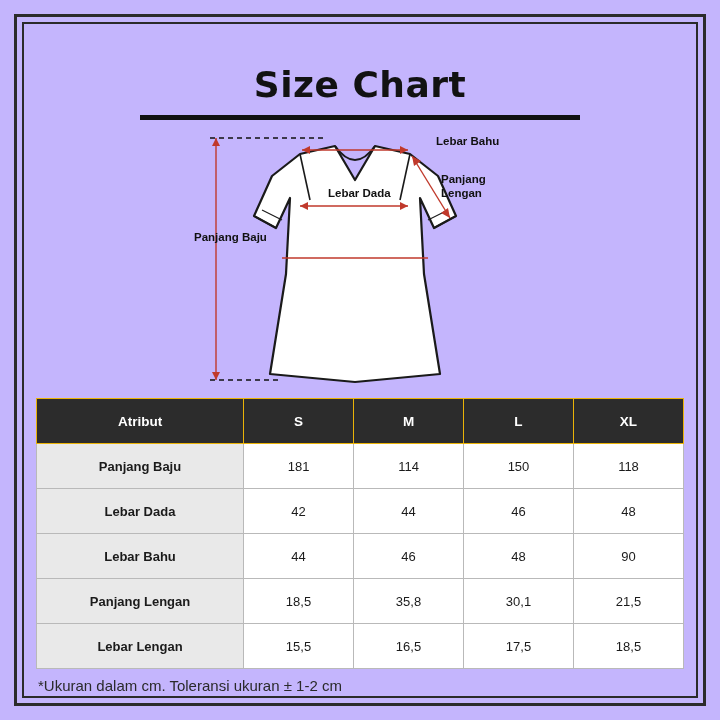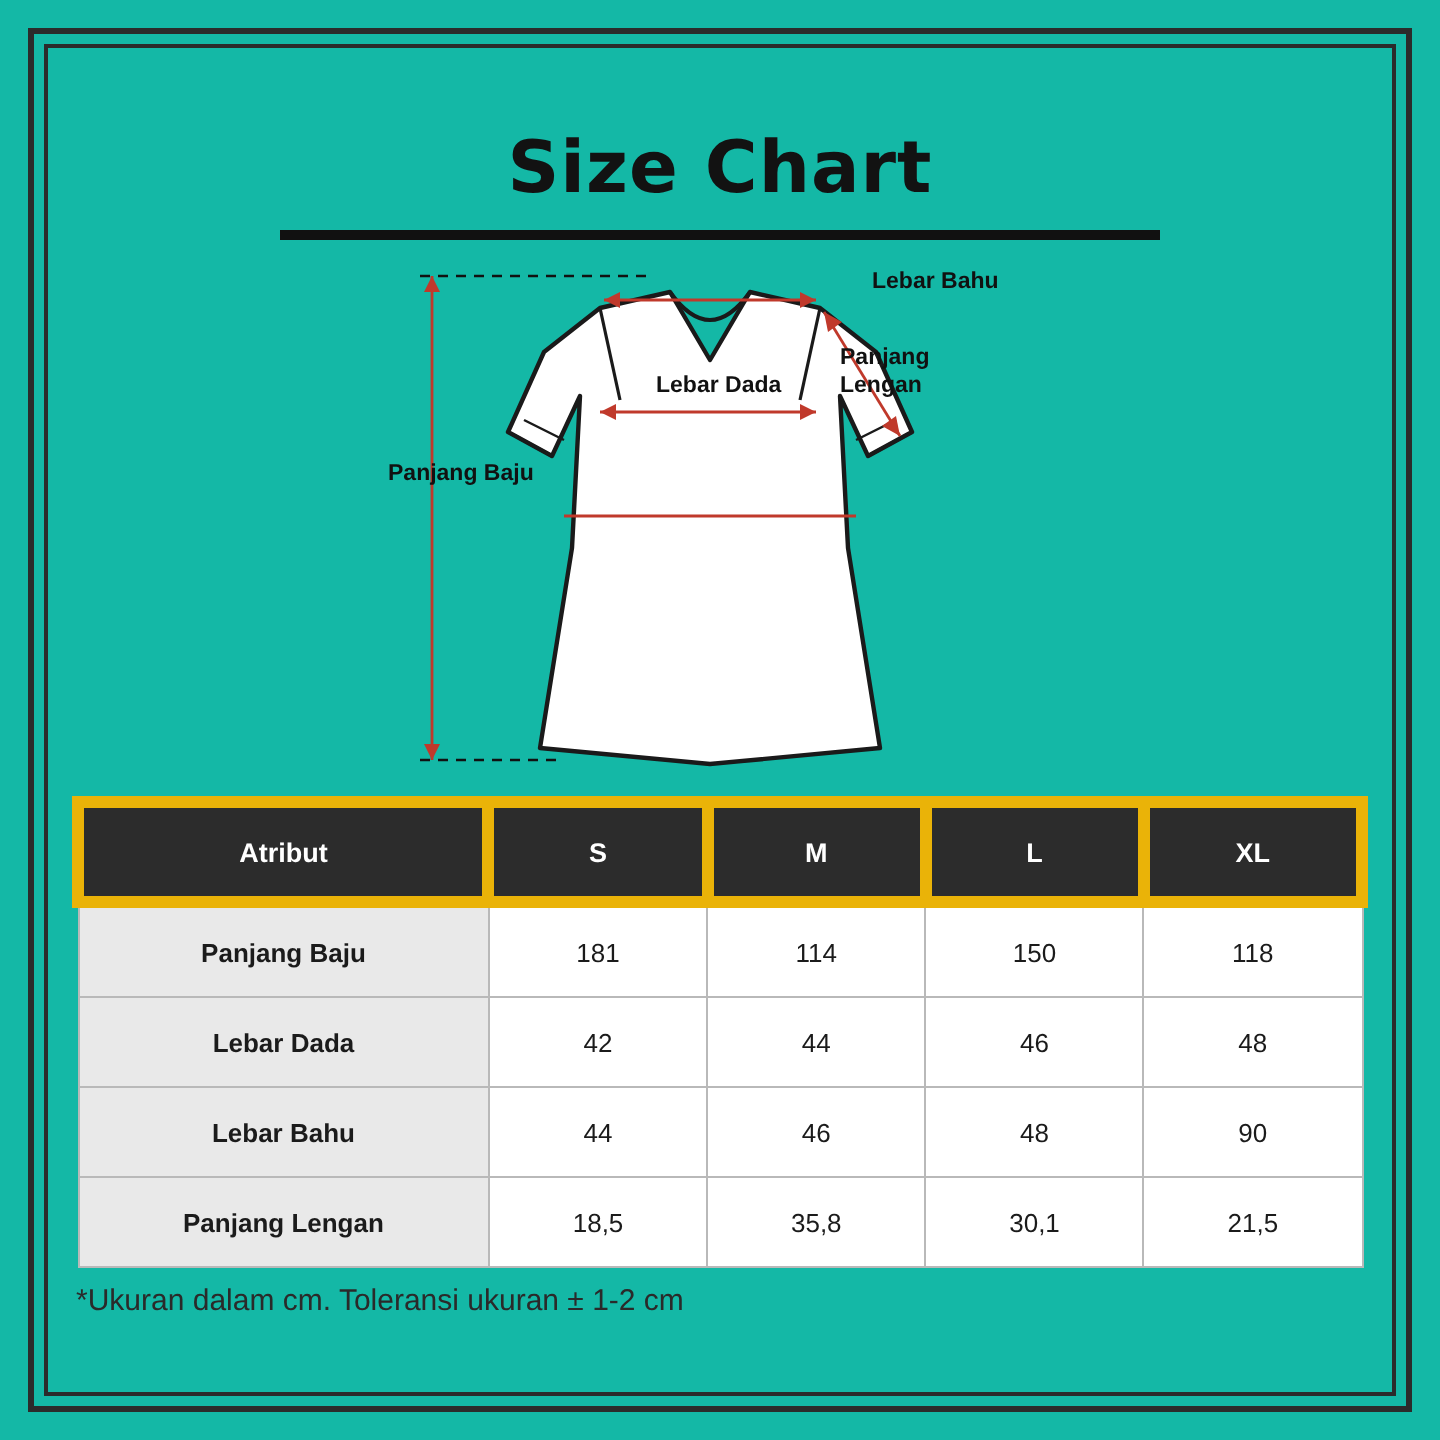--- a/index.html
+++ b/index.html
@@ -10,21 +10,21 @@
     width: 720px;
     height: 720px;
     background: #ffffff;
     font-family: "Liberation Sans", sans-serif;
     overflow: hidden;
   }
   .page {
     position: relative;
     width: 720px;
     height: 720px;
-    background: #14b8a6;
+    background: #c4b5fd;
     box-sizing: border-box;
     padding-left: 17px;
   }
   
   .frame-outer {
     position: absolute;
     left: 14px;
     top: 14px;
     right: 14px;
     bottom: 14px;
@@ -77,21 +77,21 @@
     position: absolute;
     font-size: 11.5px;
     font-weight: bold;
     color: #111111;
     line-height: 1.25;
     white-space: pre-line;
   }
   .lbl-panjang-baju { left: 158px; top: 106px; }
   .lbl-lebar-dada   { left: 292px; top: 62px; }
   .lbl-lebar-bahu   { left: 400px; top: 10px; }
-  .lbl-panjang-lengan { left: 384px; top: 48px; }
+  .lbl-panjang-lengan { left: 405px; top: 48px; }
 
   
   table.size-table {
     border-collapse: collapse;
     width: 100%;
     margin-top: 2px;
     table-layout: fixed;
   }
   table.size-table th,
   table.size-table td {
@@ -100,21 +100,21 @@
     font-size: 13px;
     color: #1b1b1b;
     text-align: center;
     font-weight: normal;
   }
   table.size-table thead th {
     background: #2c2c2c;
     color: #ffffff;
     font-weight: bold;
     font-size: 13.5px;
-    border: 6px solid #eab308;
+    border: 1px solid #eab308;
   }
   table.size-table thead th.attr-head {
     text-align: center;
   }
   table.size-table td.attr-cell {
     background: #e9e9e9;
     font-weight: bold;
     text-align: center;
     font-size: 13px;
   }
@@ -247,18 +247,25 @@
           <td class="val-cell">48</td>
           <td class="val-cell">90</td>
         </tr>
         <tr>
           <td class="attr-cell">Panjang Lengan</td>
           <td class="val-cell">18,5</td>
           <td class="val-cell">35,8</td>
           <td class="val-cell">30,1</td>
           <td class="val-cell">21,5</td>
         </tr>
+        <tr>
+          <td class="attr-cell">Lebar Lengan</td>
+          <td class="val-cell">15,5</td>
+          <td class="val-cell">16,5</td>
+          <td class="val-cell">17,5</td>
+          <td class="val-cell">18,5</td>
+        </tr>
       </tbody>
     </table>
 
     <div class="note">*Ukuran dalam cm. Toleransi ukuran ± 1-2 cm</div>
   </div>
 </div>
 
 </body></html>

